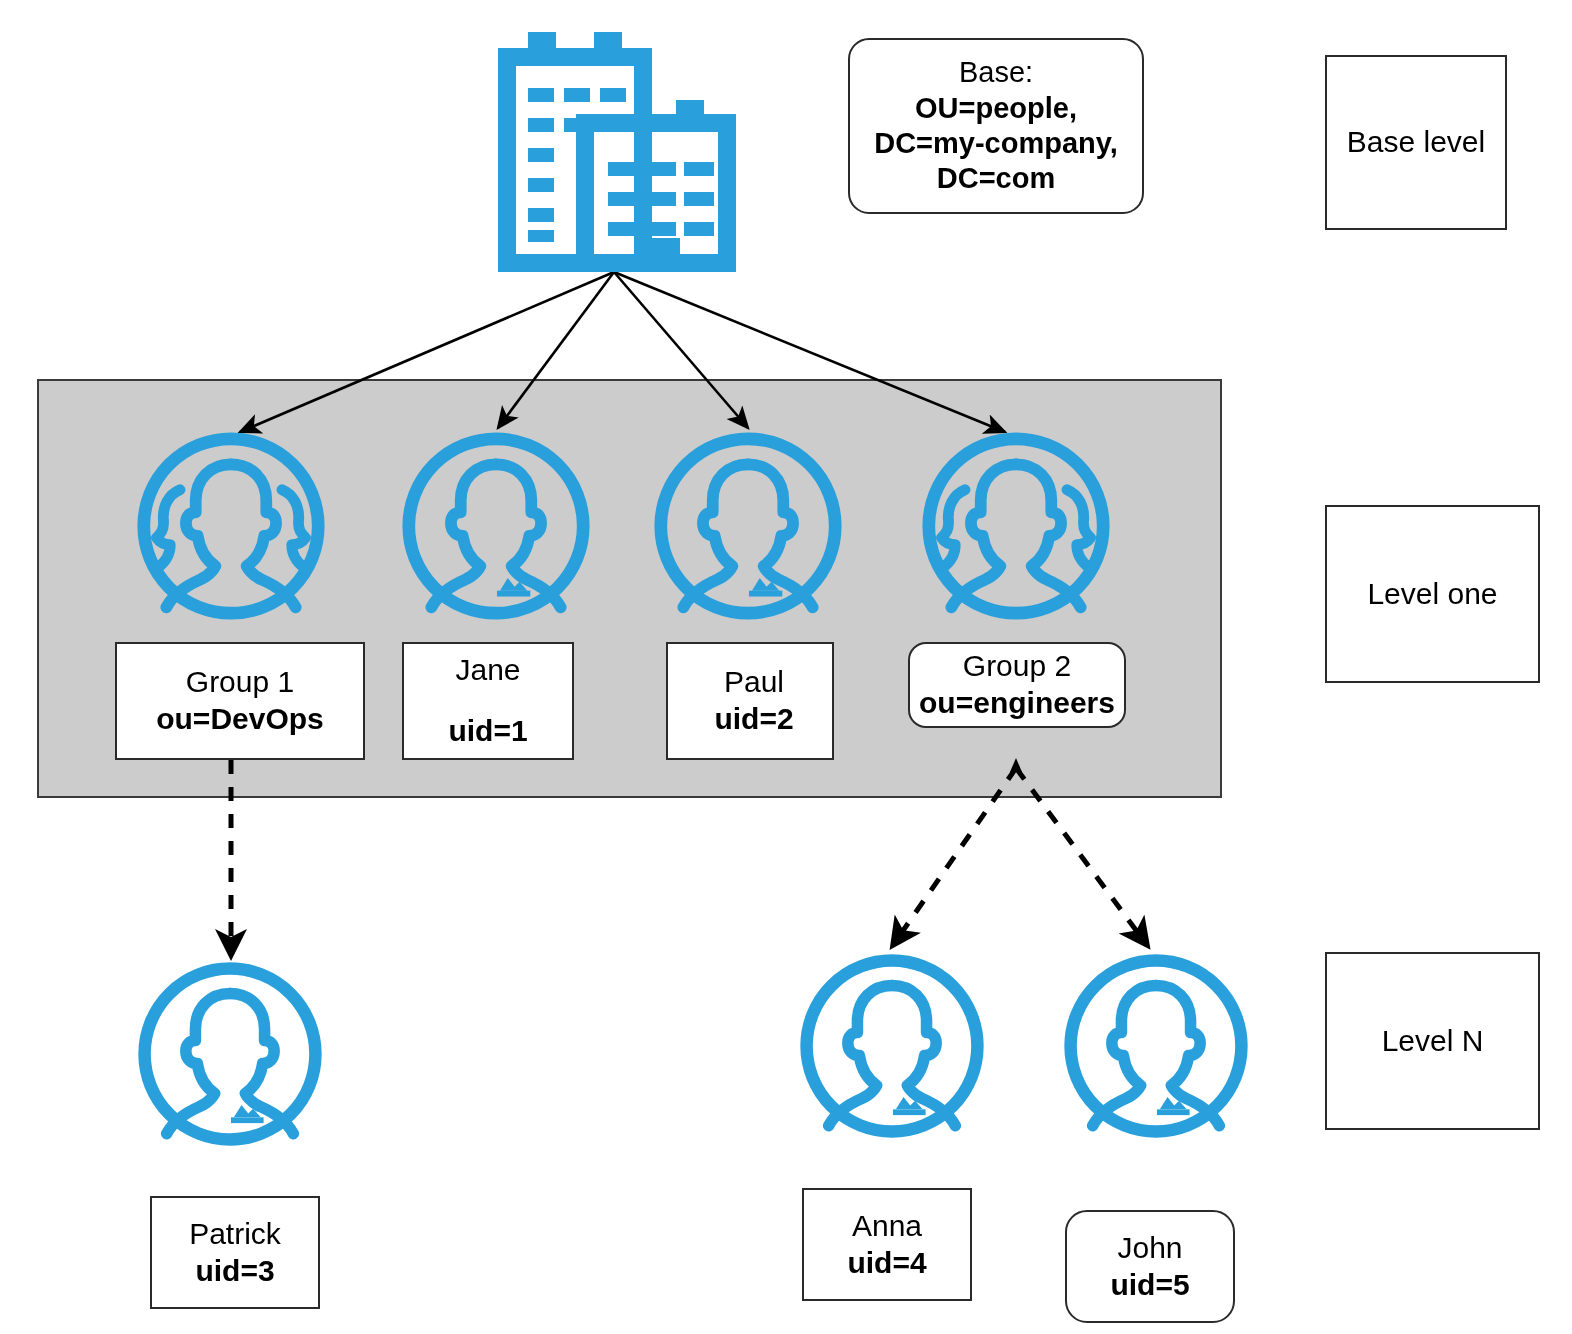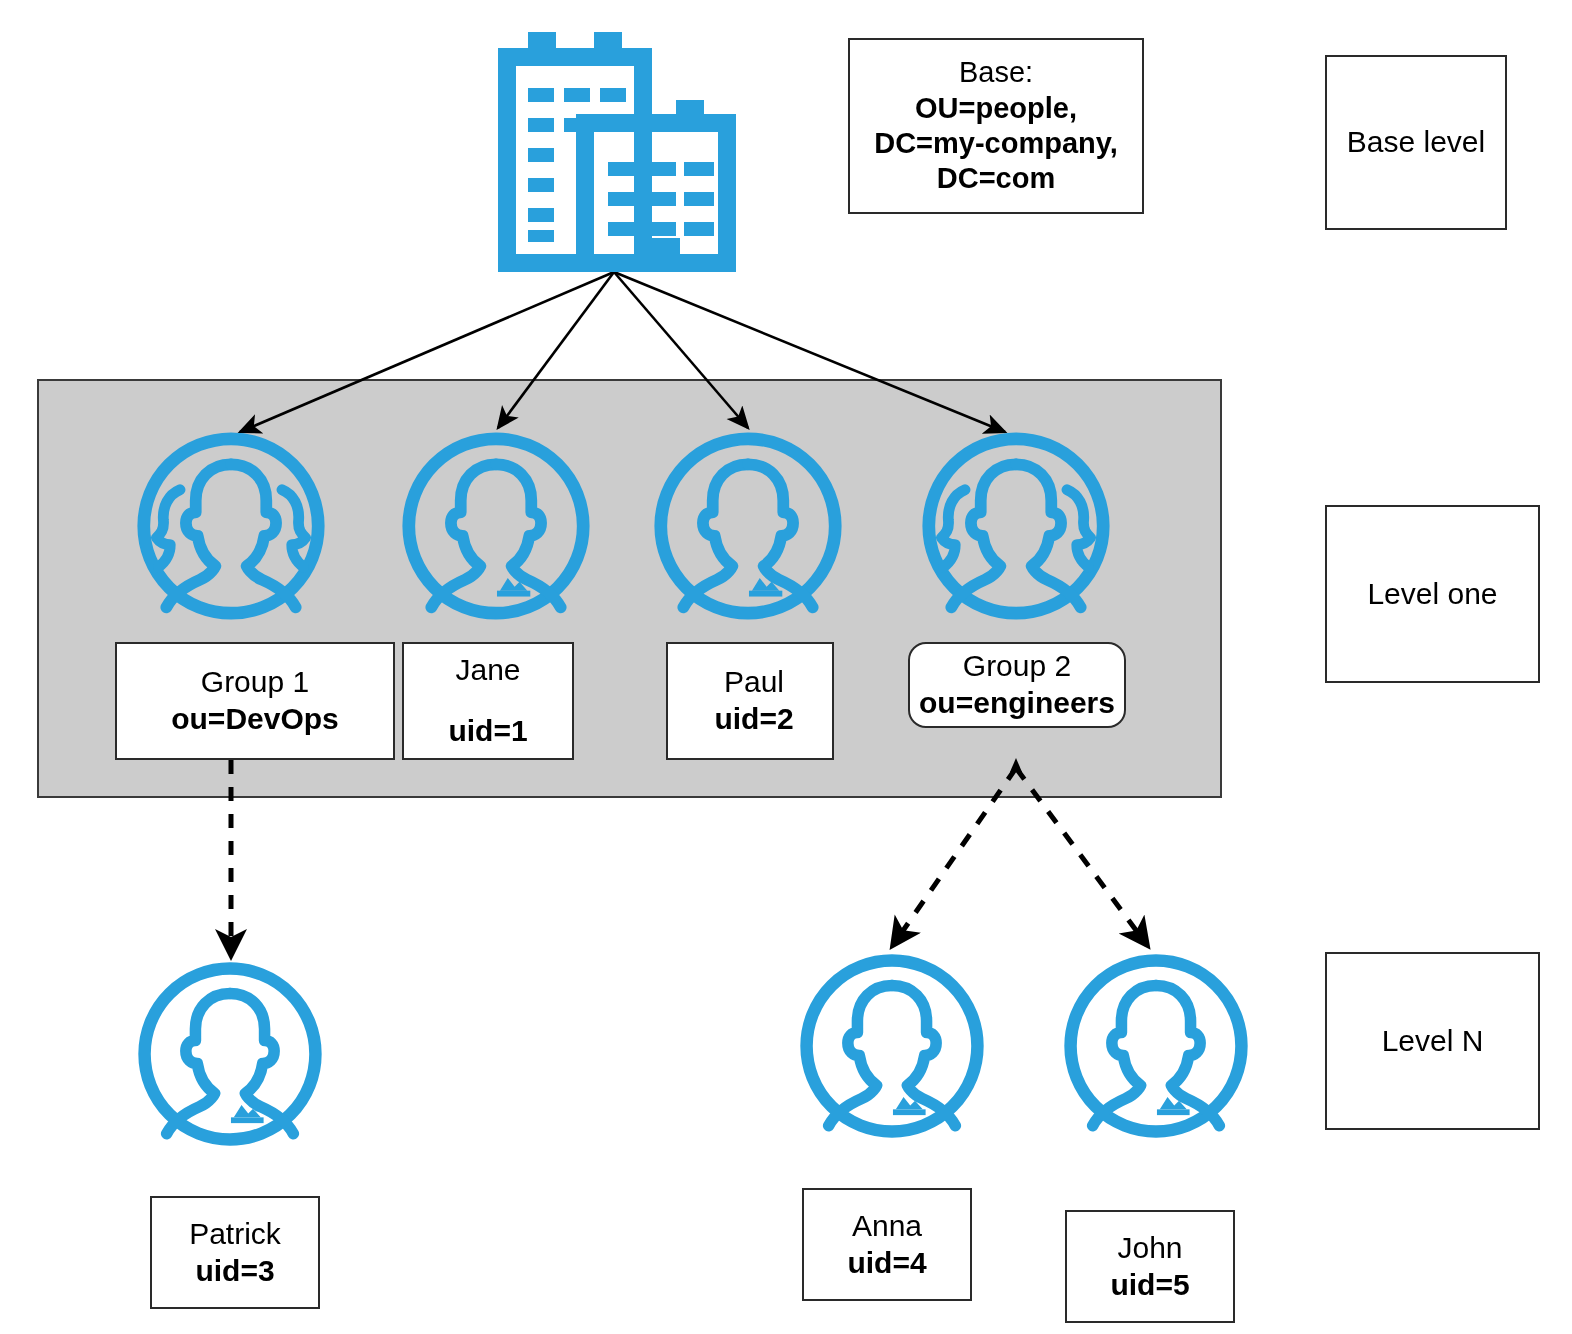--- a/index.html
+++ b/index.html
@@ -224,40 +224,40 @@
     <g fill="none" stroke="#29a0dc" stroke-width="12" stroke-linejoin="round" stroke-linecap="round">
       <path d="M100,37 C79,37 64,52 64,74 L64,86 C58,86 54,90 54,97 C54,106 60,110 66,110
                C68,124 74,134 84,141 C84,141 80,150 68,155 C52,162 40,172 34,183"></path>
       <path d="M100,37 C121,37 136,52 136,74 L136,86 C142,86 146,90 146,97 C146,106 140,110 134,110
                C132,124 126,134 116,141 C116,141 120,150 132,155 C148,162 160,172 166,183"></path>
     </g>
     <path d="M104,166 L112,153 L119,162 L124,157 L132,166 Z" fill="#29a0dc"></path>
     <rect x="101" y="166" width="34" height="6" fill="#29a0dc"></rect>
   </svg>
 
-  <div class="box basebox" style="left:848px; top:38px; width:296px; height:176px;">
+  <div class="box basebox" style="left:848px; top:38px; width:296px; height:176px;border-radius:21px;">
     <div>Base:</div>
     <div class="b">OU=people,</div>
     <div class="b">DC=my-company,</div>
     <div class="b">DC=com</div>
   </div>
 
   <div class="box levelbox" style="left:1325px; top:55px; width:182px; height:175px;">
     <span>Base level</span>
   </div>
 
   <div class="box levelbox" style="left:1325px; top:952px; width:215px; height:178px;">
     <span>Level N</span>
   </div>
 
   <div class="box levelbox" style="left:1325px; top:505px; width:215px; height:178px;">
     <span>Level one</span>
   </div>
 
-  <div class="box entity-box" style="left:115px; top:642px; width:280px; height:118px;">
+  <div class="box entity-box" style="left:115px; top:642px; width:250px; height:118px;">
     <div class="line1">Group 1</div>
     <div class="line2">ou=DevOps</div>
   </div>
 
   <div class="box entity-box" style="left:402px; top:642px; width:172px; height:118px;gap:24px;">
     <div class="line1">Jane</div>
     <div class="line2">uid=1</div>
   </div>
 
   <div class="box entity-box" style="left:666px; top:642px; width:168px; height:118px;padding-left:8px;">
@@ -273,18 +273,18 @@
   <div class="box entity-box" style="left:150px; top:1196px; width:170px; height:113px;">
     <div class="line1">Patrick</div>
     <div class="line2">uid=3</div>
   </div>
 
   <div class="box entity-box" style="left:802px; top:1188px; width:170px; height:113px;">
     <div class="line1">Anna</div>
     <div class="line2">uid=4</div>
   </div>
 
-  <div class="box entity-box" style="left:1065px; top:1210px; width:170px; height:113px;">
+  <div class="box entity-box" style="left:1065px; top:1210px; width:170px; height:113px;border-radius:22px;">
     <div class="line1">John</div>
     <div class="line2">uid=5</div>
   </div>
 
 </div>
 
 </body></html>

